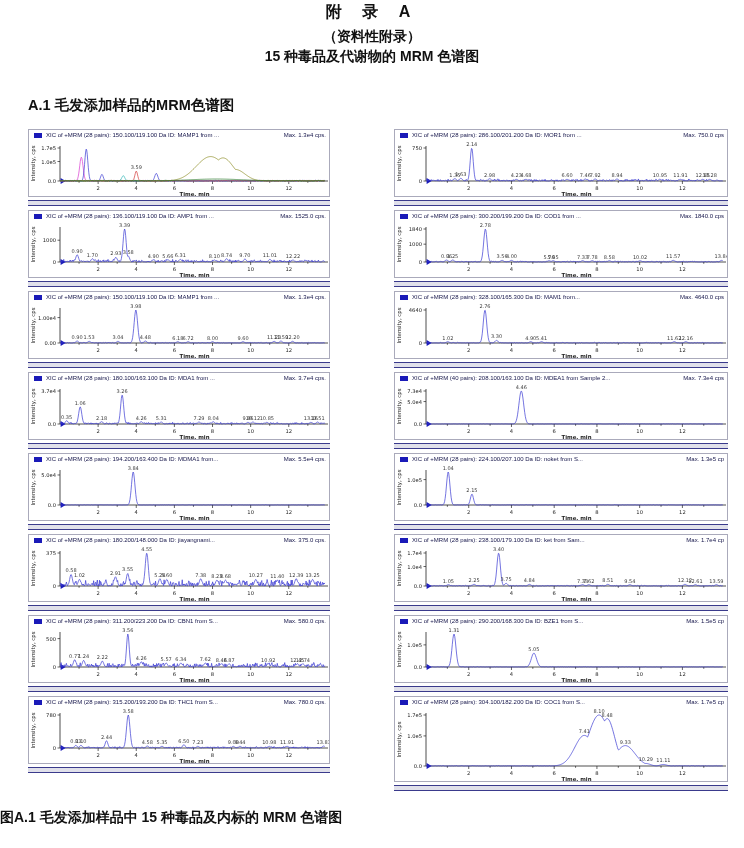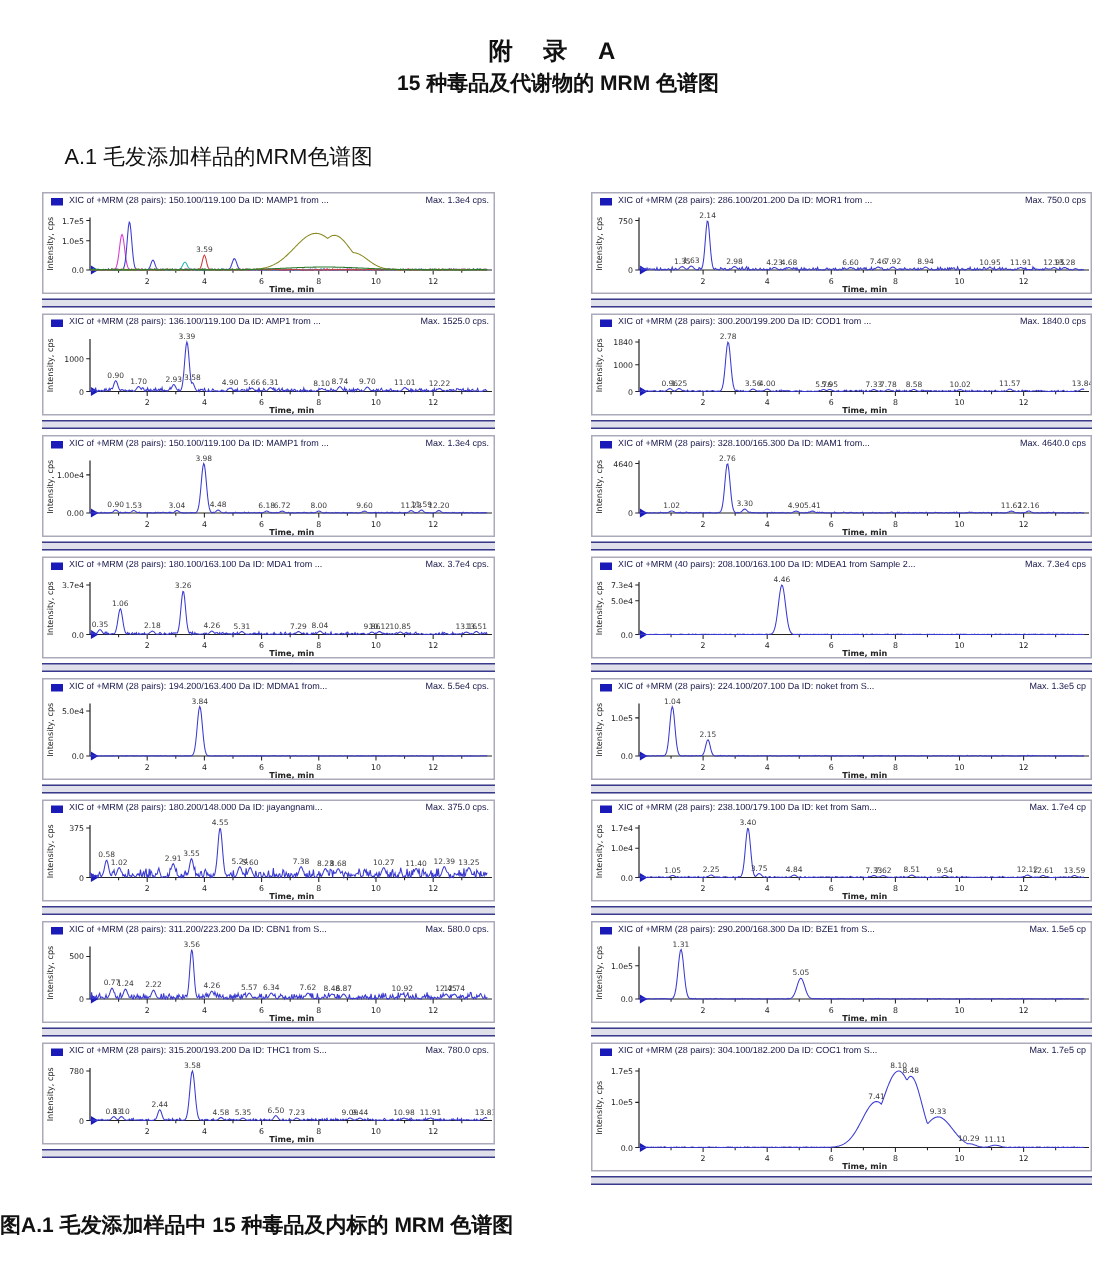--- a/index.html
+++ b/index.html
@@ -1,42 +1,43 @@
 <!DOCTYPE html>
 <html><head>
 <meta charset="utf-8">
 <style>
   html,body{margin:0;padding:0;}
   body{width:744px;height:848px;background:#ffffff;color:#111;
        font-family:"Liberation Sans",sans-serif;overflow:hidden;position:relative;}
-  .title-block{text-align:center;padding-top:24px;}
+  .title-block{text-align:center;padding-top:2px;}
   .t1{font-size:16px;font-weight:bold;letter-spacing:8px;}
   .t2{font-size:14px;font-weight:bold;margin-top:5px;}
   .t3{font-size:14px;font-weight:bold;margin-top:2px;}
-  .section-heading{margin:30px 0 0 43px;font-size:14.5px;font-weight:normal;}
+  .section-heading{margin:30px 0 0 28px;font-size:14.5px;font-weight:bold;}
   .columns{display:flex;margin:14px 0 0 28px;gap:64px;}
   .col{display:flex;flex-direction:column;}
   .col-left{width:302px;}
   .col-right{width:334px;}
   .panel{border:1px solid #aab;background:#fff;}
   .panel-header{display:flex;align-items:center;height:10px;font-size:6px;
     color:#15154a;white-space:nowrap;overflow:hidden;}
   .hdr-chip{width:8px;height:5px;background:#1a1ab8;margin:0 4px 0 5px;flex:none;}
   .hdr-text{overflow:hidden;flex:1 1 auto;}
   .hdr-max{margin-left:auto;padding:0 3px 0 4px;flex:none;}
   .panel-sep{height:4px;background:#e0e0ea;border-top:1px solid #3a3a8c;
     border-bottom:1px solid #3a3a8c;margin:3px 0 4px;}
   .caption{font-size:14px;font-weight:bold;margin-top:14px;}
   svg{display:block;}
 </style>
 </head>
 <body>
 
 <div class="title-block">
   <div class="t1">附 录 A</div>
+  <div class="t2">（资料性附录）</div>
   <div class="t3">15 种毒品及代谢物的 MRM 色谱图</div>
 </div>
 
 <div class="section-heading">A.1  毛发添加样品的MRM色谱图</div>
 
 <div class="columns">
   <div class="col col-left">
       <div class="panel">
         <div class="panel-header">
           <span class="hdr-chip"></span>

